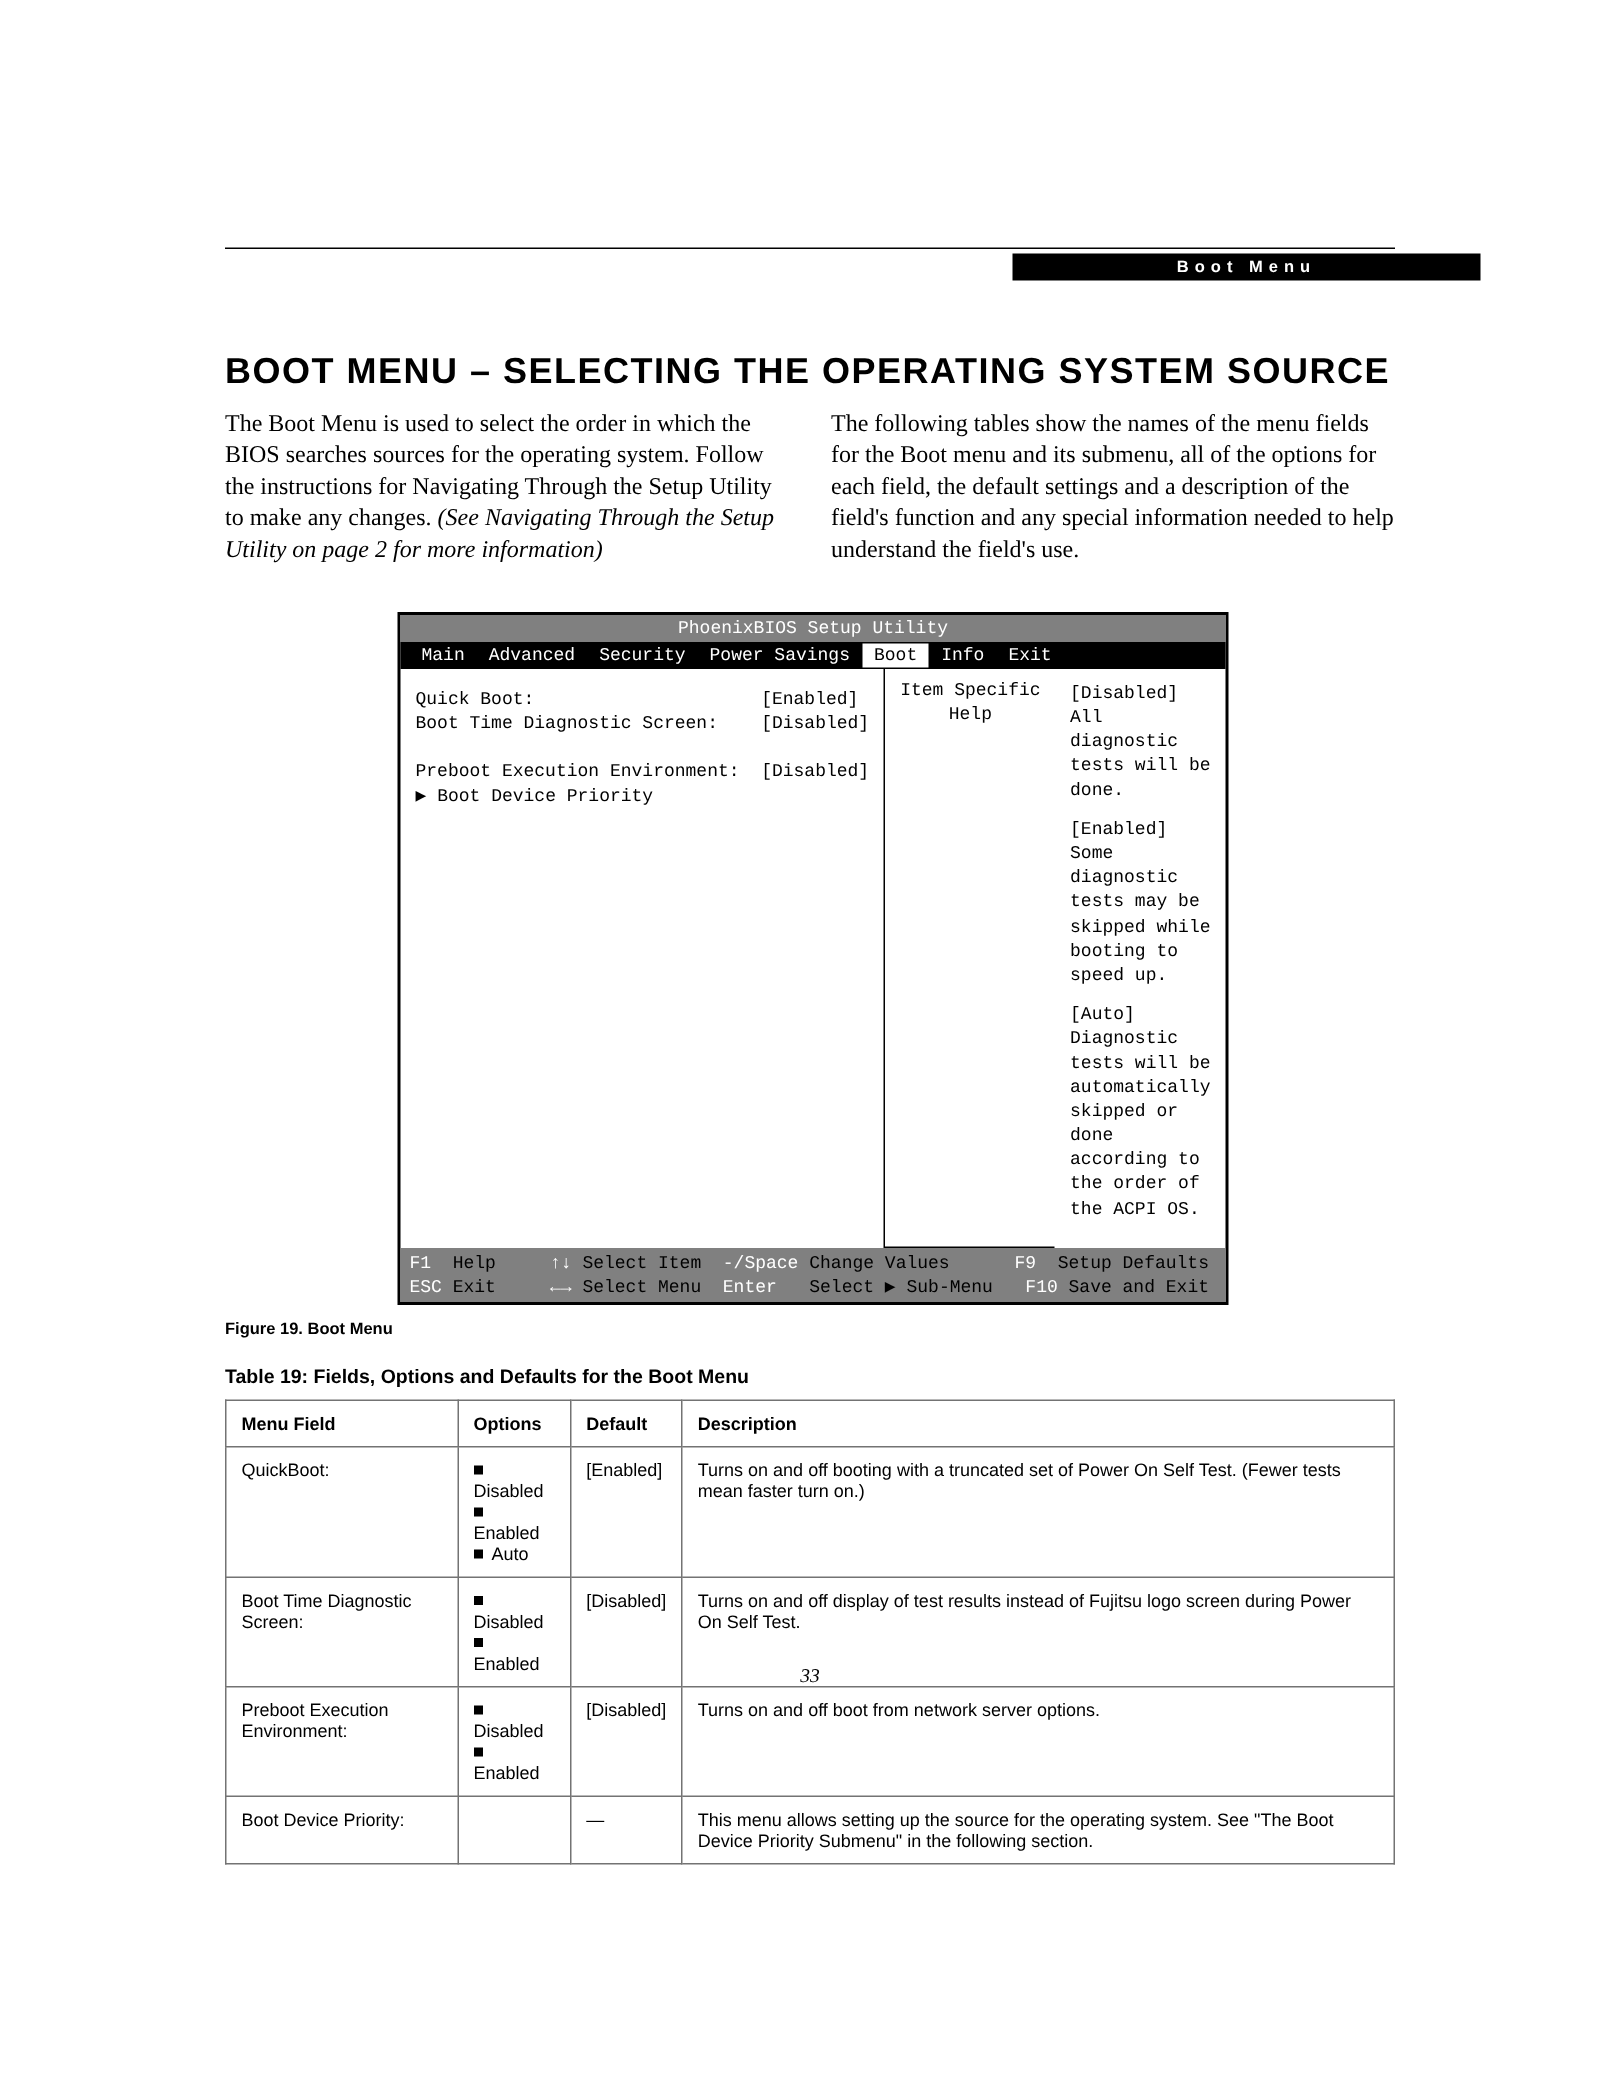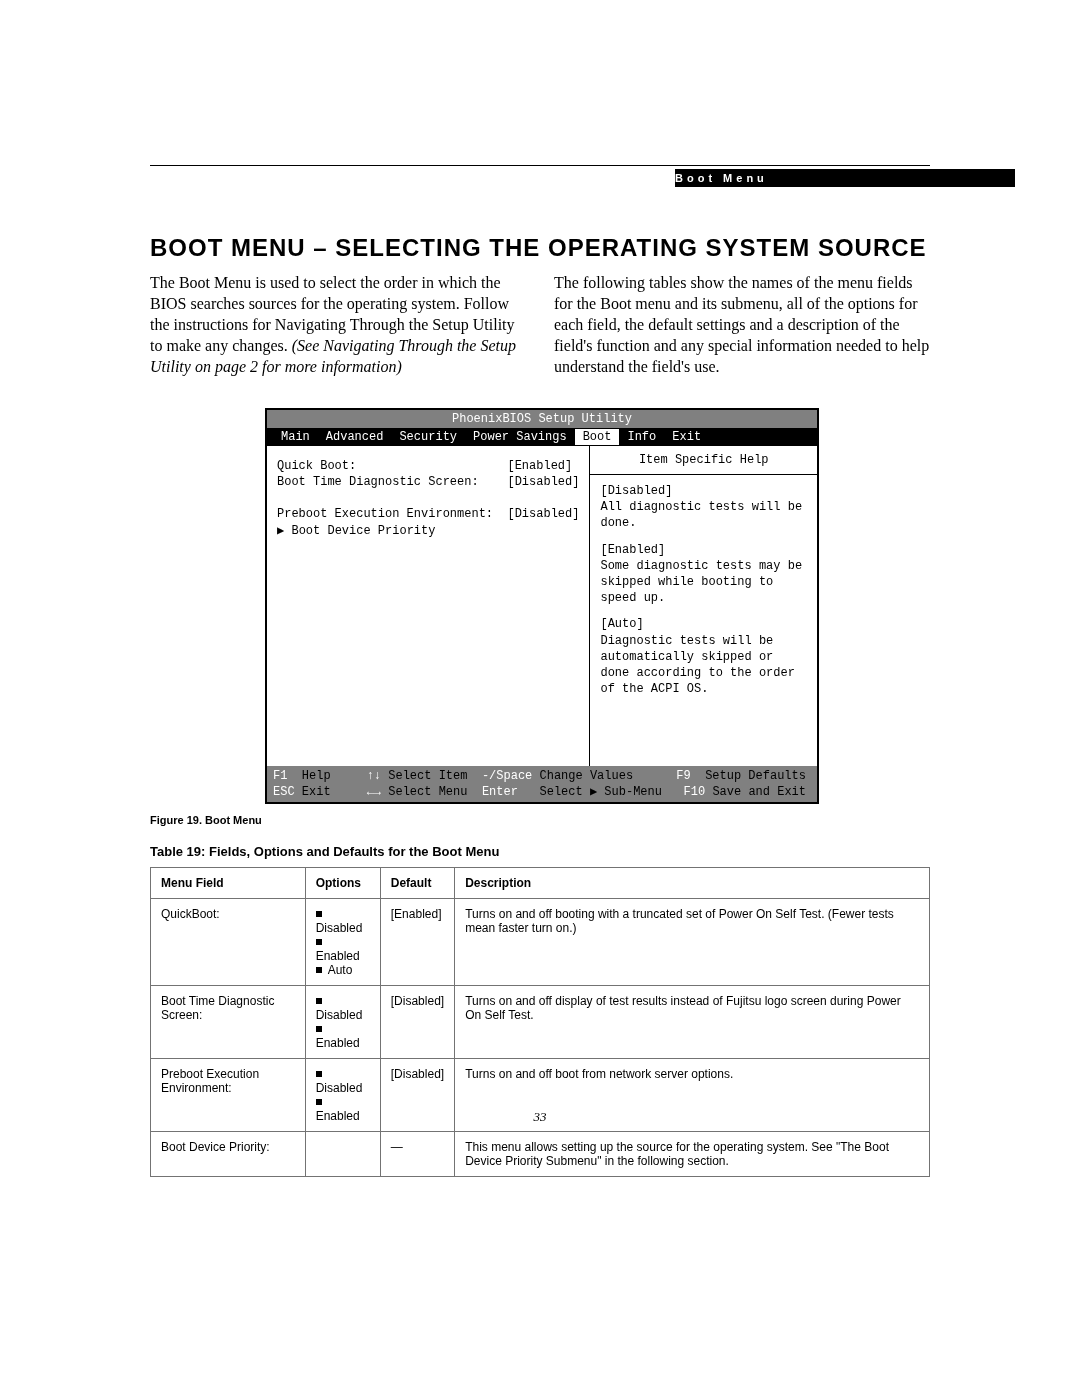--- a/index.html
+++ b/index.html
@@ -1,33 +1,33 @@
 <!DOCTYPE html>
 <html><head>
 <meta charset="utf-8">
 <style>
   html,body{margin:0;padding:0;background:#fff;}
   body{width:1080px;height:1397px;font-family:Georgia,'Times New Roman',serif;color:#000;position:relative;}
   .page{position:absolute;left:150px;top:165px;width:780px;}
   .hdr-rule{border-top:1px solid #000;width:780px;margin-bottom:4px;}
-  .black-tab{position:absolute;left:525px;top:-1px;width:340px;height:18px;background:#000;color:#fff;font-family:Arial,Helvetica,sans-serif;font-size:11px;font-weight:bold;letter-spacing:4px;text-align:left;line-height:18px;}
+  .black-tab{position:absolute;left:525px;top:-1px;width:312px;height:18px;background:#000;color:#fff;font-family:Arial,Helvetica,sans-serif;font-size:11px;font-weight:bold;letter-spacing:4px;text-align:center;line-height:18px;}
   .hdr-block{position:relative;height:20px;}
   h1{font-family:'Arial Black',Arial,sans-serif;font-weight:900;font-size:24px;letter-spacing:1px;margin:44px 0 10px 0;}
   .cols{display:flex;gap:28px;font-size:16px;line-height:1.32;}
   .col{flex:1;}
   .ital{font-style:italic;}
   .bios-wrap{margin:30px auto 8px auto;width:550px;}
   .bios{width:550px;border:2px solid #000;font-family:'Courier New',monospace;font-size:12px;line-height:1.35;background:#fff;color:#000;}
   .bios-title{background:#808080;color:#fff;text-align:center;padding:1px 0;}
   .bios-tabs{background:#000;color:#fff;display:flex;padding:1px 6px;text-align:center;}
   .bios-tabs span{padding:0 8px;}
   .bios-tabs span.sel{background:#fff;color:#000;}
   .bios-body{display:flex;min-height:320px;}
   .bios-left{flex:1.3;padding:12px 10px;border-right:1px solid #000;}
-  .bios-right{flex:1;display:flex;flex-direction:column;font-family:Liberation Mono, monospace;}
+  .bios-right{flex:1;display:flex;flex-direction:row;font-family:Liberation Mono, monospace;}
   .help-title{border-bottom:1px solid #000;text-align:center;padding:6px 2px;}
   .help-body{padding:8px 10px 8px 10px;flex:1;}
   .help-body p{margin:0 0 10px 0;}
   .bios-left .row{display:flex;}
   .bios-left .lbl{white-space:pre;}
   .bios-left .val{}
   .bios-foot{background:#808080;color:#000;padding:2px 6px;font-size:12px;}
   .bios-foot .ln{display:flex;}
   .bios-foot .seg{white-space:pre;}
   .bios-foot .hl{color:#fff;}

